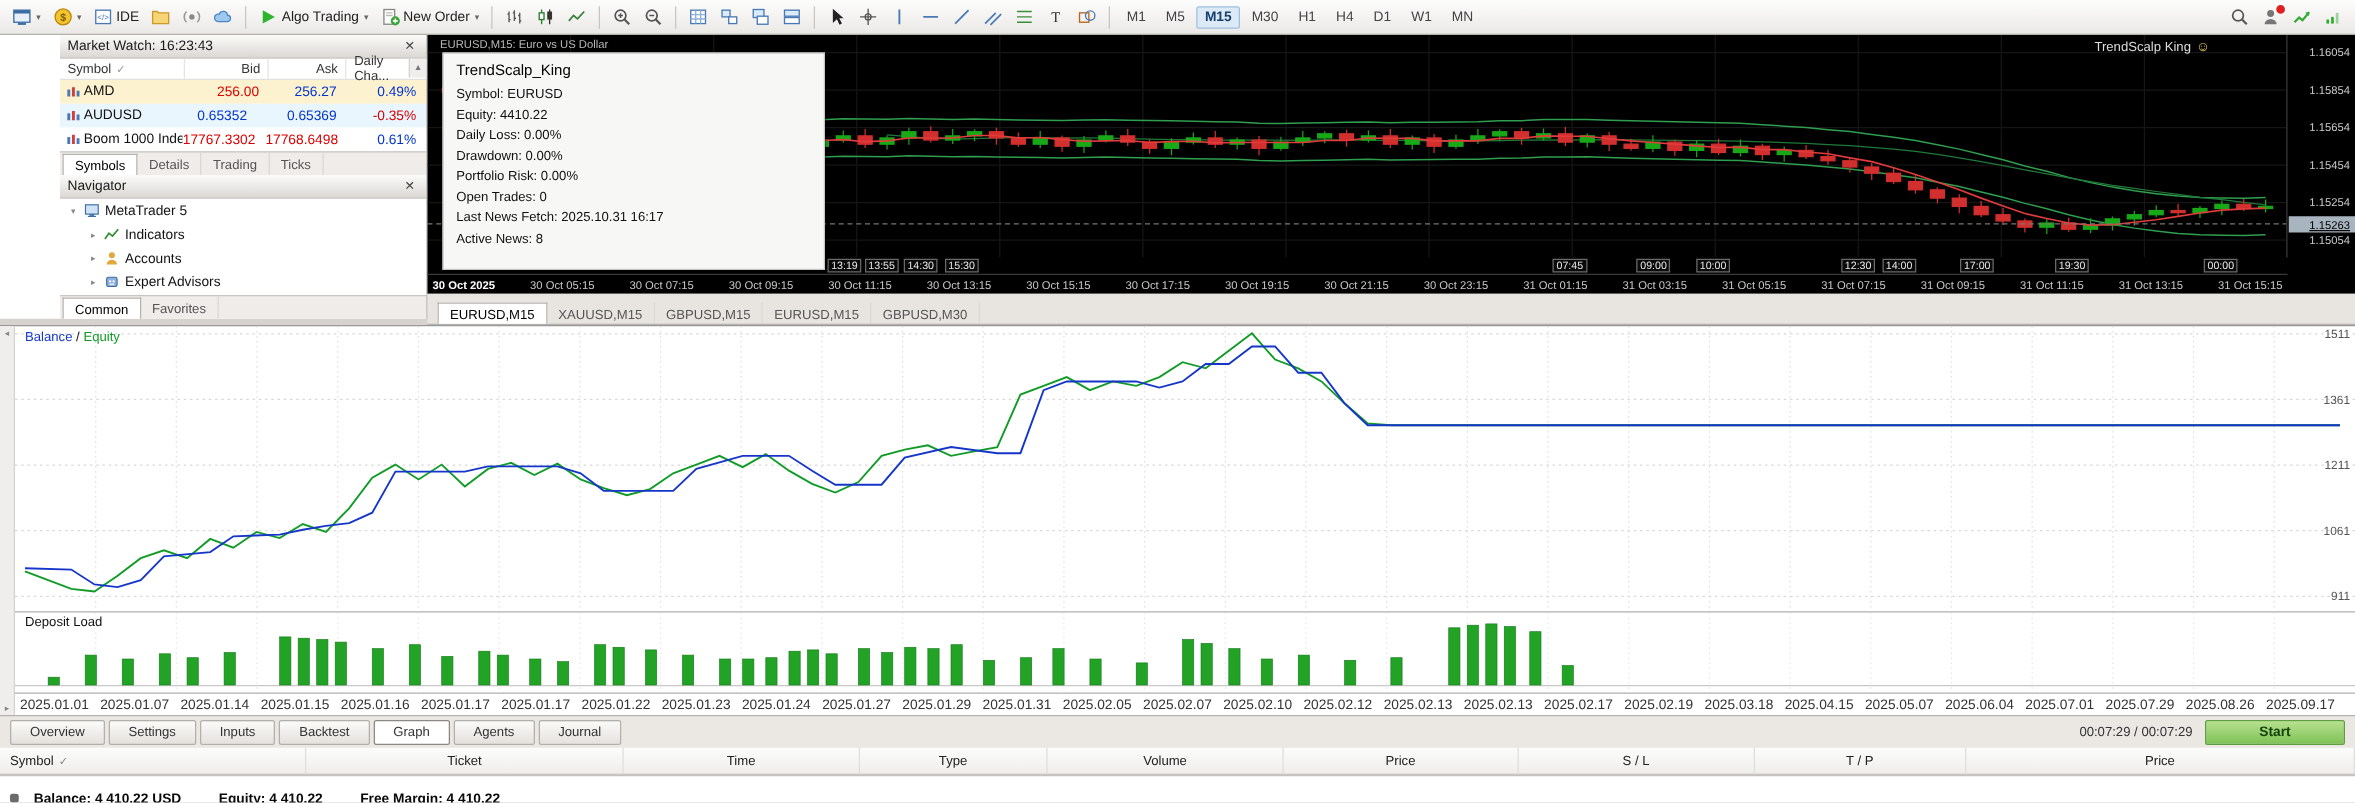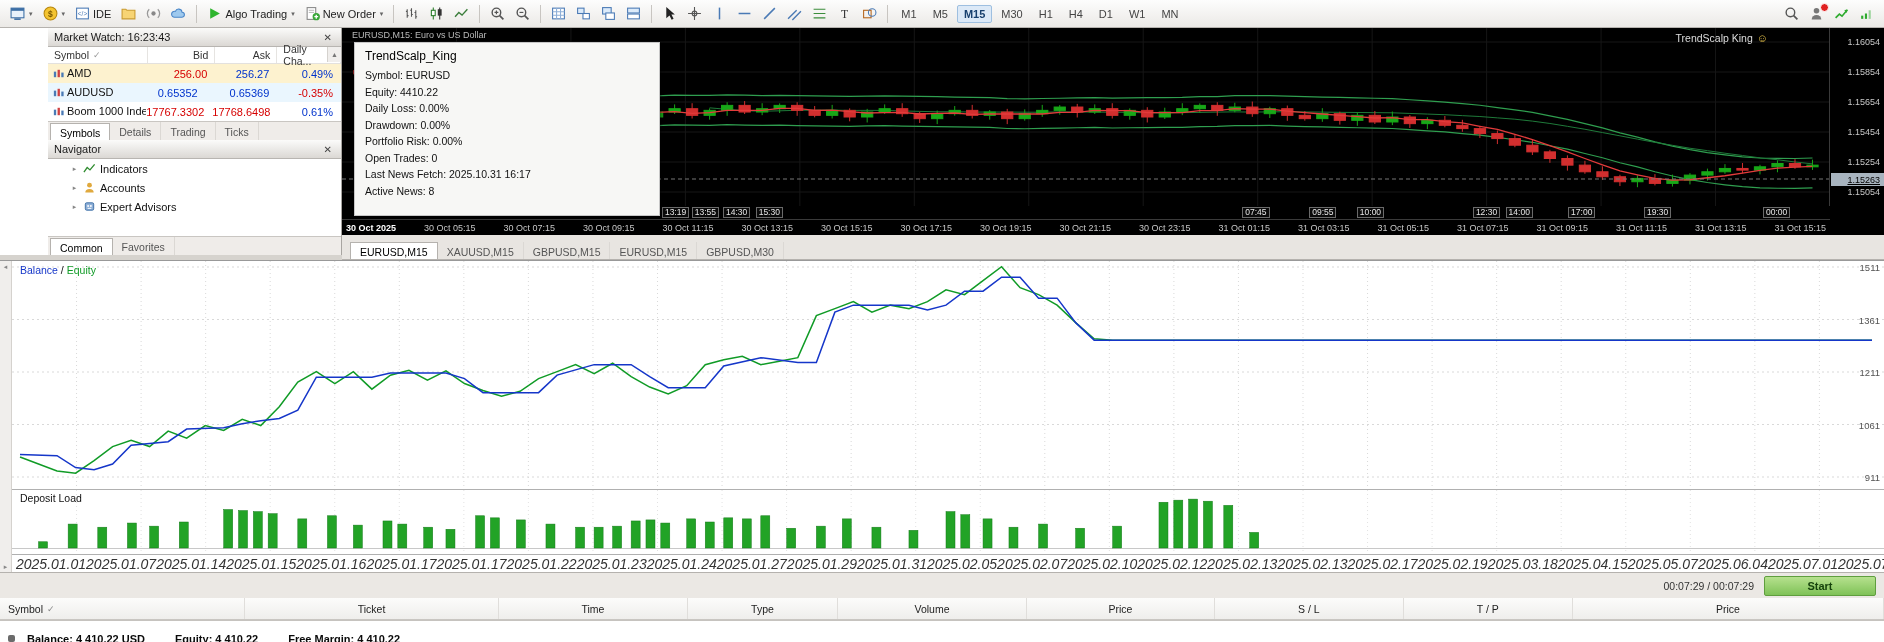--- a/index.html
+++ b/index.html
@@ -77,21 +77,21 @@
     font-size:7px;color:#888;}
   #bal{position:absolute;left:12px;top:0;width:1872px;height:228px;border-bottom:1px solid #b0b0b0;}
   #bal svg,#dep svg{position:absolute;left:0;top:0;width:100%;height:100%;}
   #bal-legend{position:absolute;left:8px;top:3px;z-index:2;font-size:10.5px;}
   #bal-legend .b{color:#1536c9;} #bal-legend .s{color:#111;} #bal-legend .e{color:#109b26;}
   .ylab{position:absolute;right:4px;font-size:9.5px;color:#555;z-index:2;}
   #dep{position:absolute;left:12px;top:229px;width:1872px;height:64px;border-bottom:1px solid #b0b0b0;}
   #dep-label{position:absolute;left:8px;top:2px;font-size:10.5px;color:#111;z-index:2;}
   #xlab{position:absolute;left:12px;top:294px;width:1860px;height:18px;display:flex;justify-content:space-between;
     align-items:center;padding:0 4px;box-sizing:border-box;}
-  .xl{font-size:14px;color:#333;white-space:nowrap;font-style:italic;}
+  .xl{font-size:11px;color:#333;white-space:nowrap;}
   
   #tester-tabs{position:absolute;left:0;top:572px;width:1884px;height:26px;background:#ebe8e4;
     border-top:1px solid #b5b2ae;display:flex;align-items:center;padding:0 8px;box-sizing:border-box;}
   .btn-tab{padding:3px 15px;font-size:10.5px;color:#333;background:linear-gradient(#fbfbfa,#e4e1dd);
     border:1px solid #b3b0ac;border-radius:2px;margin-right:3px;}
   .btn-tab.active{background:#fff;border-color:#8c8984;}
   #elapsed{margin-left:auto;font-size:10.5px;color:#333;margin-right:10px;}
   #start-btn{width:110px;text-align:center;padding:3px 0;background:linear-gradient(#b6e18e,#7fc257);
     border:1px solid #5f9e3e;color:#16430c;font-weight:bold;font-size:11px;border-radius:2px;}
   
@@ -437,20 +437,31 @@
       <span class="smalltab active">Symbols</span>
       <span class="smalltab">Details</span>
       <span class="smalltab">Trading</span>
       <span class="smalltab">Ticks</span>
     </div>
   <div class="panel-title">
     <span>Navigator</span>
     <span class="x">✕</span>
   </div>
   <div id="nav-tree">
+      <div class="trow" style="padding-left: 6px;">
+        <span class="exp">▾</span>
+        <span class="ticon micon">
+          <svg viewBox="0 0 14 14">
+            <rect x="1.5" y="2" width="11" height="8" fill="#cfe3f7" stroke="#3c6ea5"></rect>
+            <rect x="5" y="10" width="4" height="1.5" fill="#3c6ea5"></rect>
+            <rect x="3.5" y="11.5" width="7" height="1" fill="#3c6ea5"></rect>
+          </svg>
+        </span>
+        <span>MetaTrader 5</span>
+      </div>
       <div class="trow" style="padding-left: 22px;">
         <span class="exp">▸</span>
         <span class="ticon micon">
           <svg viewBox="0 0 14 14">
             <polyline points="1,11 4.5,6 7.5,8.5 12.5,2.5" fill="none" stroke="#2e8b2e" stroke-width="1.4"></polyline>
           </svg>
         </span>
         <span>Indicators</span>
       </div>
       <div class="trow" style="padding-left: 22px;">
@@ -704,21 +715,21 @@
       <div class="plabel" style="top: 98.5px;">1.15454</div>
       <div class="plabel" style="top: 128.5px;">1.15254</div>
       <div class="plabel" style="top: 158.5px;">1.15054</div>
     </div>
   <div id="chart-markers">
       <span class="mk" style="left: 319.92px;">13:19</span>
       <span class="mk" style="left: 349.68px;">13:55</span>
       <span class="mk" style="left: 380.928px;">14:30</span>
       <span class="mk" style="left: 413.664px;">15:30</span>
       <span class="mk" style="left: 900.24px;">07:45</span>
-      <span class="mk" style="left: 967.2px;">09:55</span>
+      <span class="mk" style="left: 967.2px;">09:00</span>
       <span class="mk" style="left: 1014.82px;">10:00</span>
       <span class="mk" style="left: 1130.88px;">12:30</span>
       <span class="mk" style="left: 1163.62px;">14:00</span>
       <span class="mk" style="left: 1226.11px;">17:00</span>
       <span class="mk" style="left: 1302px;">19:30</span>
       <span class="mk" style="left: 1421.04px;">00:00</span>
     </div>
   <div id="chart-axis">
       <span class="tlab first">30 Oct 2025</span>
       <span class="tlab">30 Oct 05:15</span>
@@ -913,20 +924,29 @@
       <span class="xl">2025.05.07</span>
       <span class="xl">2025.06.04</span>
       <span class="xl">2025.07.01</span>
       <span class="xl">2025.07.29</span>
       <span class="xl">2025.08.26</span>
       <span class="xl">2025.09.17</span>
     </div>
 </div>
 
 <div id="tester-tabs">
+  <span id="tabs-holder" style="display:flex;">
+      <span class="btn-tab">Overview</span>
+      <span class="btn-tab">Settings</span>
+      <span class="btn-tab">Inputs</span>
+      <span class="btn-tab">Backtest</span>
+      <span class="btn-tab active">Graph</span>
+      <span class="btn-tab">Agents</span>
+      <span class="btn-tab">Journal</span>
+    </span>
   <span id="elapsed">00:07:29 / 00:07:29</span>
   <span id="start-btn">Start</span>
 </div>
 
 <div id="trade-header">
     <span class="thc left" style="width: 13%;">Symbol<span class="check">✓</span></span>
     <span class="thc" style="width: 13.5%;">Ticket</span>
     <span class="thc" style="width: 10%;">Time</span>
     <span class="thc" style="width: 8%;">Type</span>
     <span class="thc" style="width: 10%;">Volume</span>

